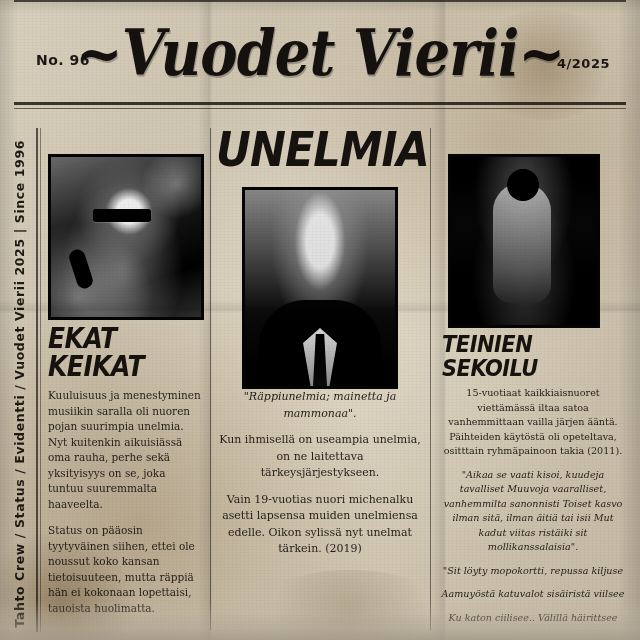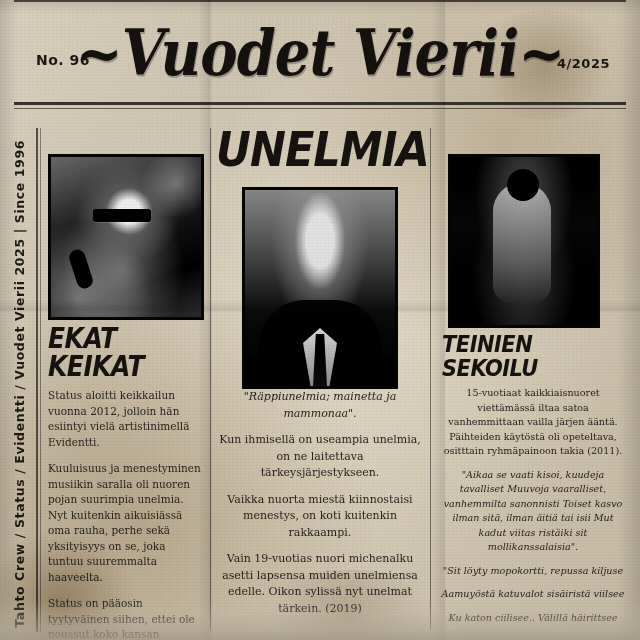--- a/index.html
+++ b/index.html
@@ -224,38 +224,36 @@
 
   <div class="col col-left">
     <div class="photo ph-left">
       <div class="inner"></div>
       <div class="glasses"></div>
       <div class="mic"></div>
       <div class="flare"></div>
     </div>
     <div class="headline hl-left">EKAT KEIKAT</div>
     <div class="body-text">
-      <p>Status aloitti keikkailun vuonna 2012, jolloin hän esiintyi vielä artistinimellä Evidentti.</p>
       <p>Kuuluisuus ja menestyminen musiikin saralla oli nuoren pojan suurimpia unelmia. Nyt kuitenkin aikuisiässä oma rauha, perhe sekä yksityisyys on se, joka tuntuu suuremmalta haaveelta.</p>
       <p>Status on pääosin tyytyväinen siihen, ettei ole noussut koko kansan tietoisuuteen, mutta räppiä hän ei kokonaan lopettaisi, tauoista huolimatta.</p>
     </div>
   </div>
 
   <div class="col col-mid">
     <div class="headline hl-mid">UNELMIA</div>
     <div class="photo ph-mid">
       <div class="inner"></div>
       <div class="shoulders"></div>
       <div class="shirt"></div>
       <div class="tie"></div>
     </div>
     <div class="body-text mid-text">
       <p class="quote">"Räppiunelmia; mainetta ja mammonaa".</p>
       <p>Kun ihmisellä on useampia unelmia, on ne laitettava tärkeysjärjestykseen.</p>
-      <p>Vaikka nuorta miestä kiinnostaisi menestys, on koti kuitenkin rakkaampi.</p>
       <p>Vain 19-vuotias nuori michenalku asetti lapsensa muiden unelmiensa edelle. Oikon sylissä nyt unelmat tärkein. (2019)</p>
     </div>
   </div>
 
   <div class="col col-right">
     <div class="photo ph-right">
       <div class="inner"></div>
       <div class="body"></div>
       <div class="head"></div>
     </div>

